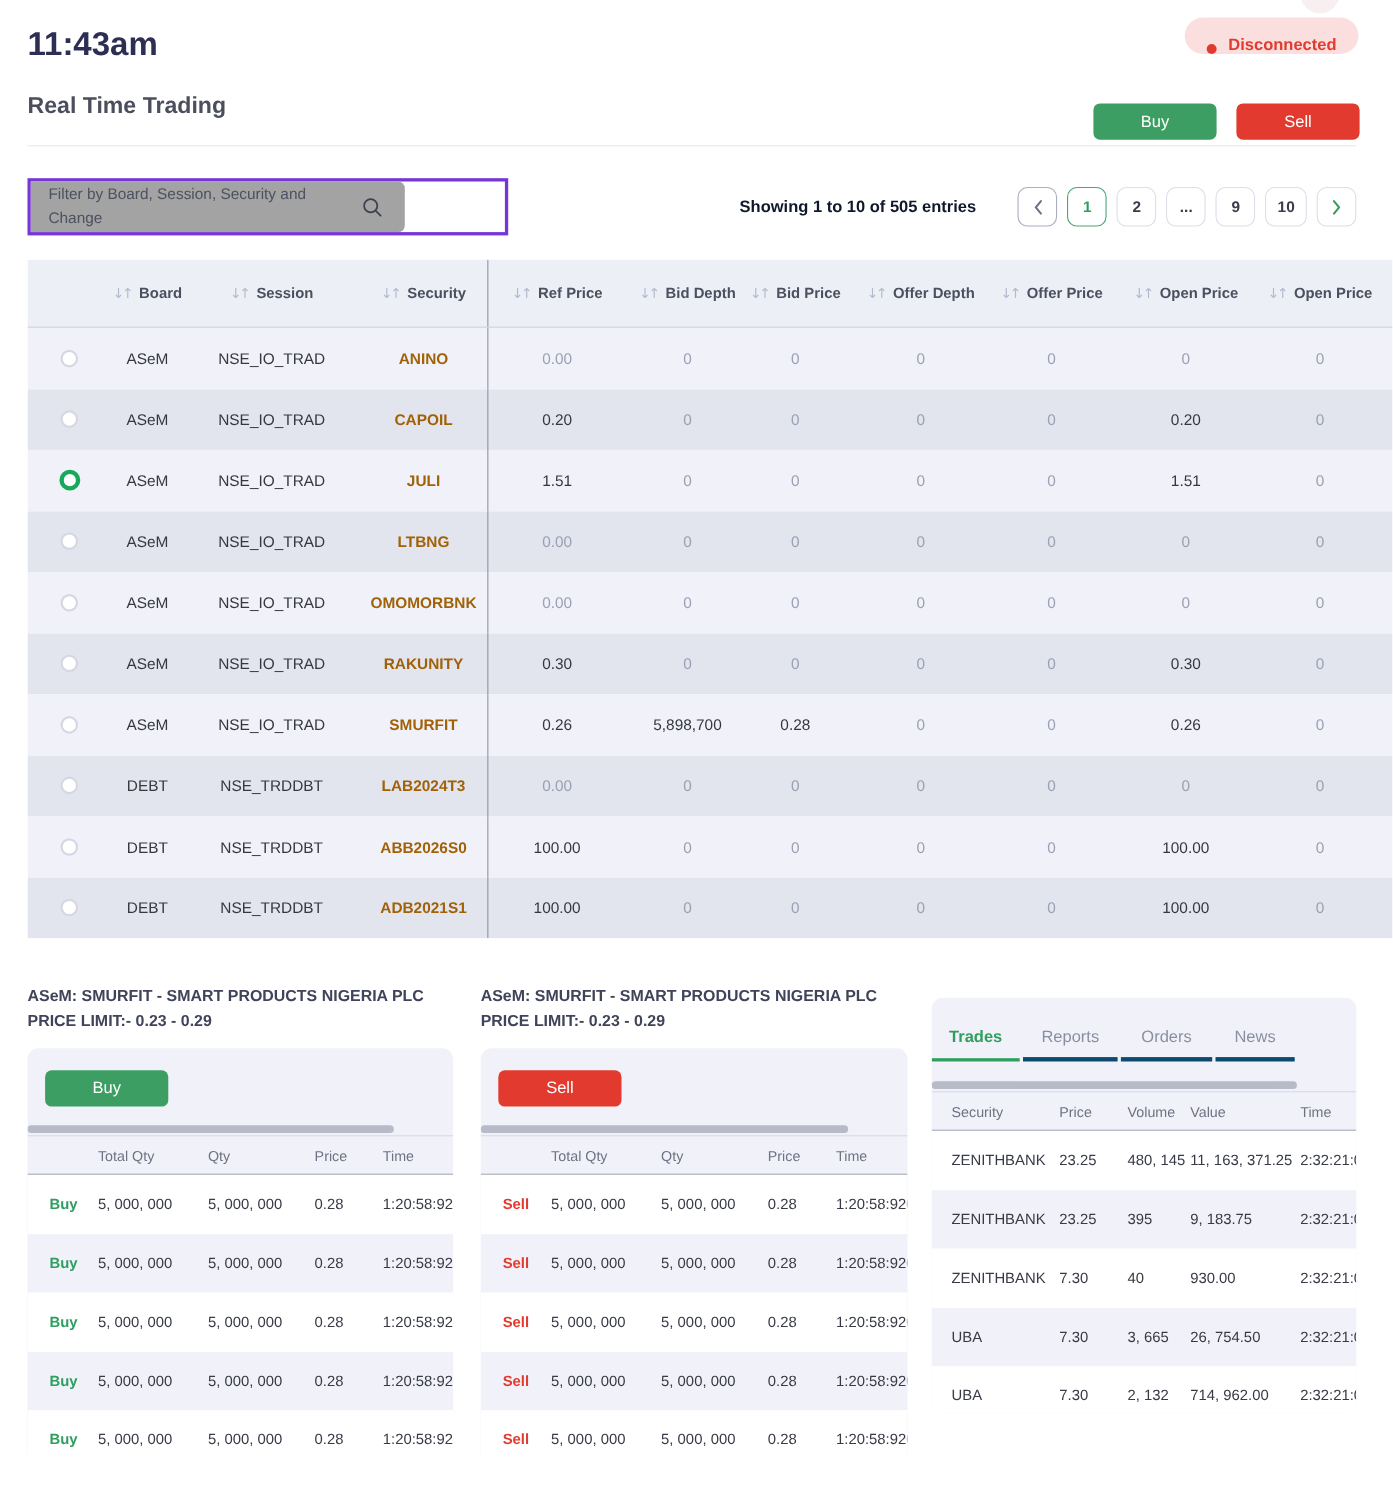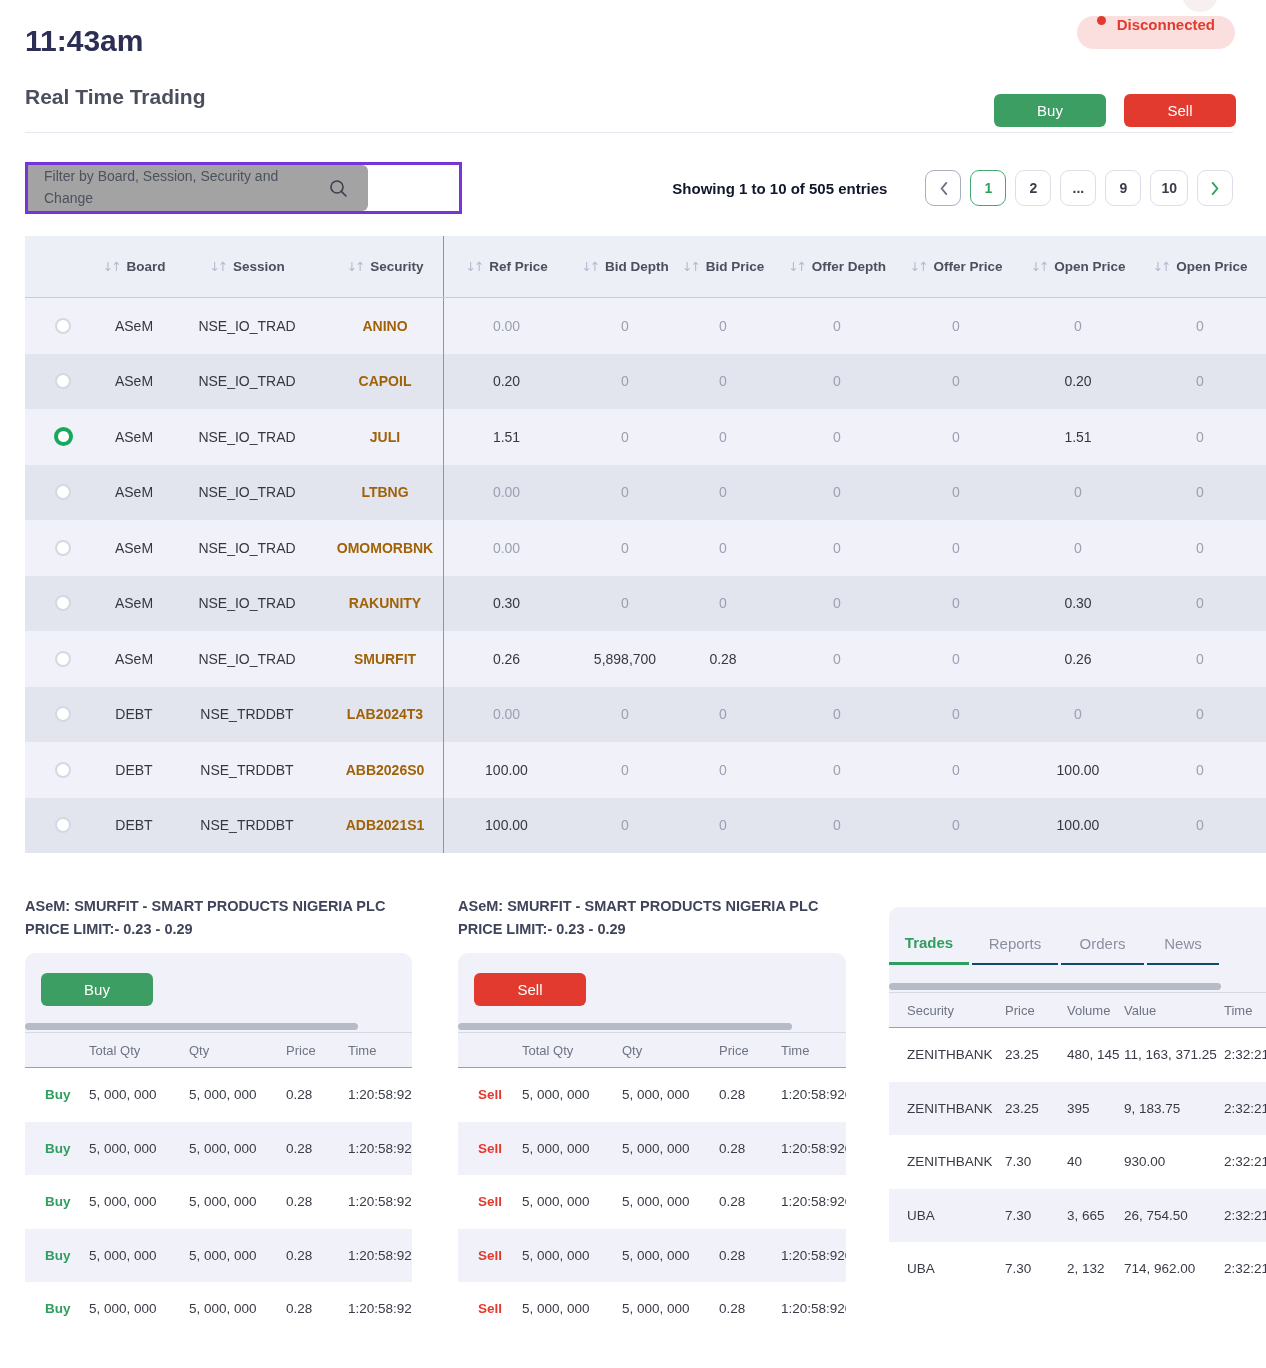--- a/index.html
+++ b/index.html
@@ -8,21 +8,21 @@
   .page { position:relative; width:1266px; height:1368px; }
 
   
   .header { position:relative; padding:14px 0 0 25px; }
   .date { font-size:15px; font-weight:600; color:#2c2e54; }
   .time { font-size:30px; font-weight:700; color:#2c2e54; margin-top:10px; }
   .page-title { font-size:21px; font-weight:600; color:#4b4e5d; margin-top:27px; }
   .avatar-partial { position:absolute; top:-24px; right:48px; width:36px; height:36px;
     border-radius:50%; background:#f7eff0; }
   .status-pill { position:absolute; top:16px; right:31px; background:#fbdfdf;
-    border-radius:17px; height:33px; padding:0 20px; display:flex; align-items:flex-start; gap:11px; }
+    border-radius:17px; height:33px; padding:0 20px; display:flex; align-items:flex-end; gap:11px; }
   .status-dot { width:9px; height:9px; border-radius:50%; background:#e23a2e; }
   .status-text { color:#e23a2e; font-size:15px; font-weight:600; }
   .action-buttons { position:absolute; top:94px; right:30px; display:flex; gap:18px; }
   .btn { width:112px; height:33px; border:none; border-radius:6px; color:#fff;
     font-size:15px; font-family:inherit; display:flex; align-items:center; justify-content:center; cursor:pointer; }
   .btn-buy { background:#3d9e63; }
   .btn-sell { background:#e23a2e; }
   .header-divider { margin:23px 33px 0 25px; border-top:1px solid #e7e8ef; }
 
   
@@ -57,21 +57,21 @@
   .c4{width:126px}.c5{width:112px}.c6{width:84px}.c7{width:144px}
   .c8{width:94px}.c9{width:150px}.c10{width:94px}
   .mt-header .c4, .mt-row .c4 { border-left:1px solid #8f95a5; height:100%; }
   .sec-link { color:#a16207; font-weight:600; }
   .num { color:#35383f; }
   .num.muted { color:#9ba0b3; }
   .radio { width:16px; height:16px; border-radius:50%; border:2px solid #d5d8e3; background:#fff; cursor:pointer; }
   .radio.sel { width:19px; height:19px; border:4.5px solid #18a85c; }
 
   
-  .bottom { margin:42px 33px 0 25px; display:flex;gap:21px; }
+  .bottom { margin:42px 33px 0 25px; display:flex; }
   .col-buy { width:387px; }
   .col-sell { width:388px; margin-left:25px; }
   .col-trades { width:386px; margin-left:22px; }
   .ob-heading { font-size:14.5px; font-weight:700; color:#40445a; line-height:1.58; min-height:46px; }
   .panel { background:#f1f2f9; border-radius:10px; margin-top:12px; height:378px;
     padding-top:20px; overflow:hidden; }
   .panel-btn { margin-left:16px; }
   .scrollbar { margin-top:17px; height:7px; width:86%; background:#b7bbc8; border-radius:4px; cursor:pointer; }
   .ob-header { display:flex; align-items:center; height:36px; margin-top:2px;
     border-top:1px solid #d7d9e2; border-bottom:1.5px solid #9aa0ae;
@@ -81,21 +81,21 @@
   .pc0{width:64px; padding-left:20px}.pc1{width:100px}.pc2{width:97px}.pc3{width:62px}
   .pc4{flex:1; white-space:nowrap; overflow:hidden;}
   .pcell{flex:none; white-space:nowrap;}
   .side-buy { color:#2f9e5f; font-weight:700; }
   .side-sell { color:#e23a2e; font-weight:700; }
 
   
   .panel.trades { padding-top:16px; }
   .tabs { display:flex; gap:3px; }
   .tab { height:42px; display:flex; align-items:center; justify-content:center;
-    font-size:15px; color:#8a8fa0; border-bottom:2px solid #0c4a6e; cursor:pointer; }
+    font-size:15px; color:#8a8fa0; border-bottom:4px solid #0c4a6e; cursor:pointer; }
   .tab.t0{width:80px}.tab.t1{width:86px}.tab.t2{width:83px}.tab.t3{width:72px}
   .tab.active { color:#2f9e5f; font-weight:600; border-bottom:3px solid #2f9e5f; }
   .trades .scrollbar { margin-top:18px; }
   .tc0{width:116px; padding-left:18px}.tc1{width:62px}.tc2{width:57px}.tc3{width:100px}
   .tc4{flex:1; white-space:nowrap; overflow:hidden;}
 </style>
 </head>
 <body>
 
 <div class="page">

